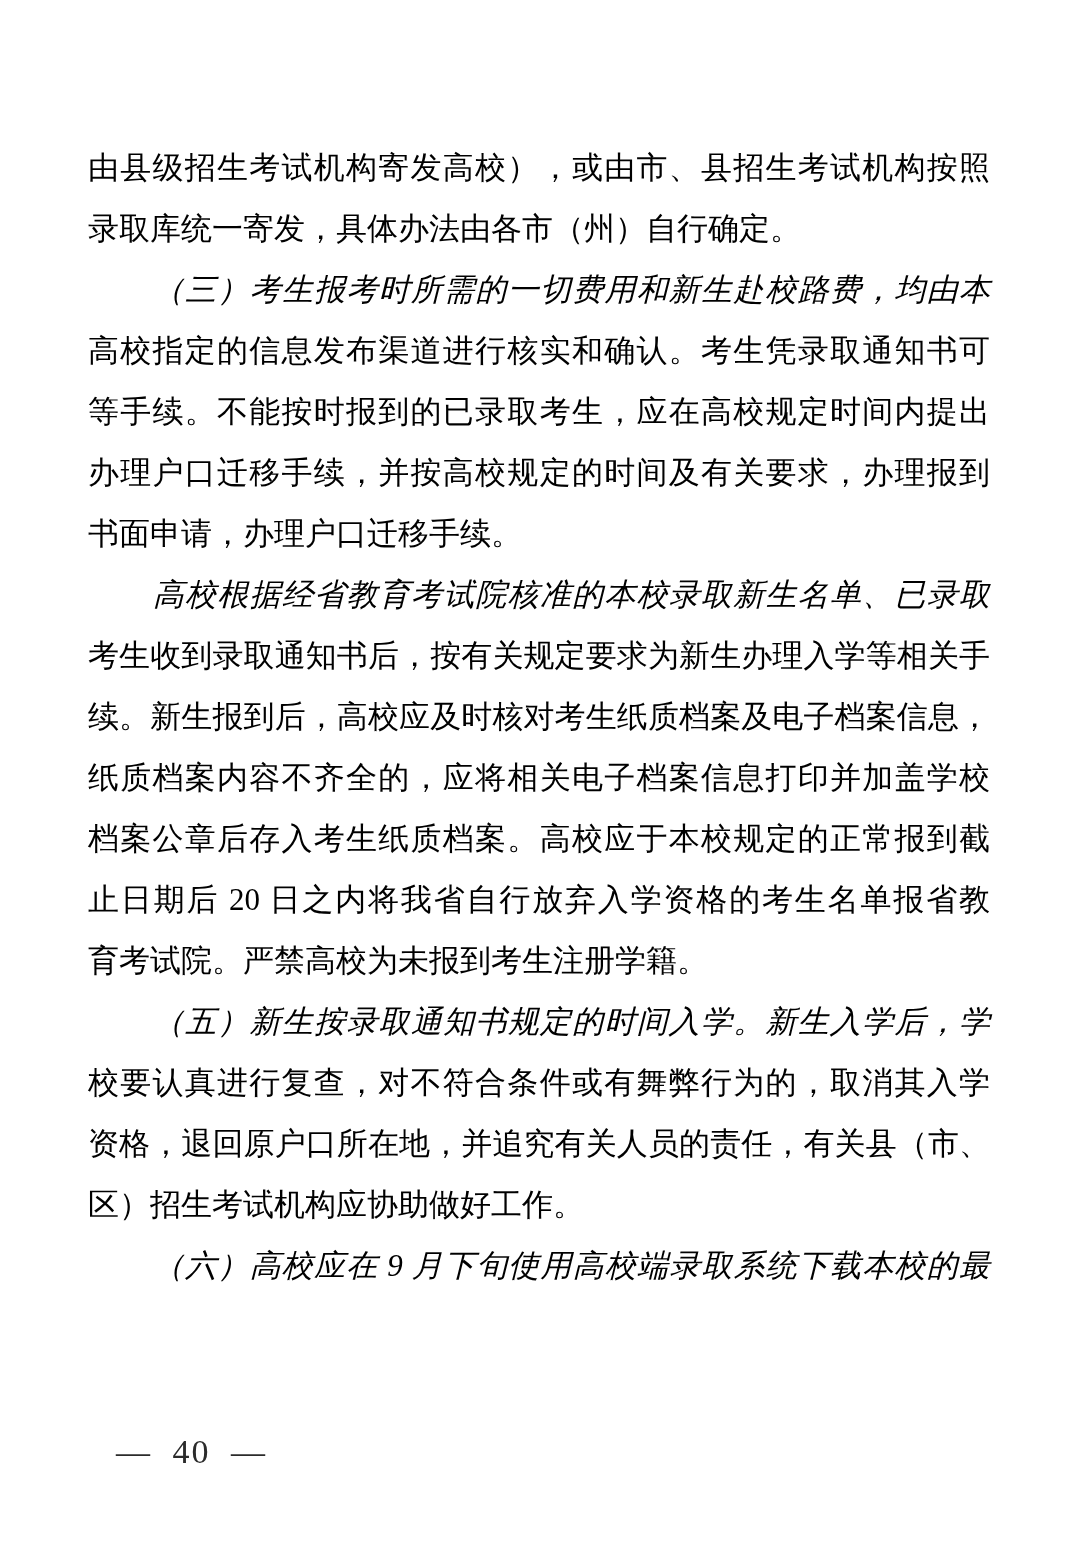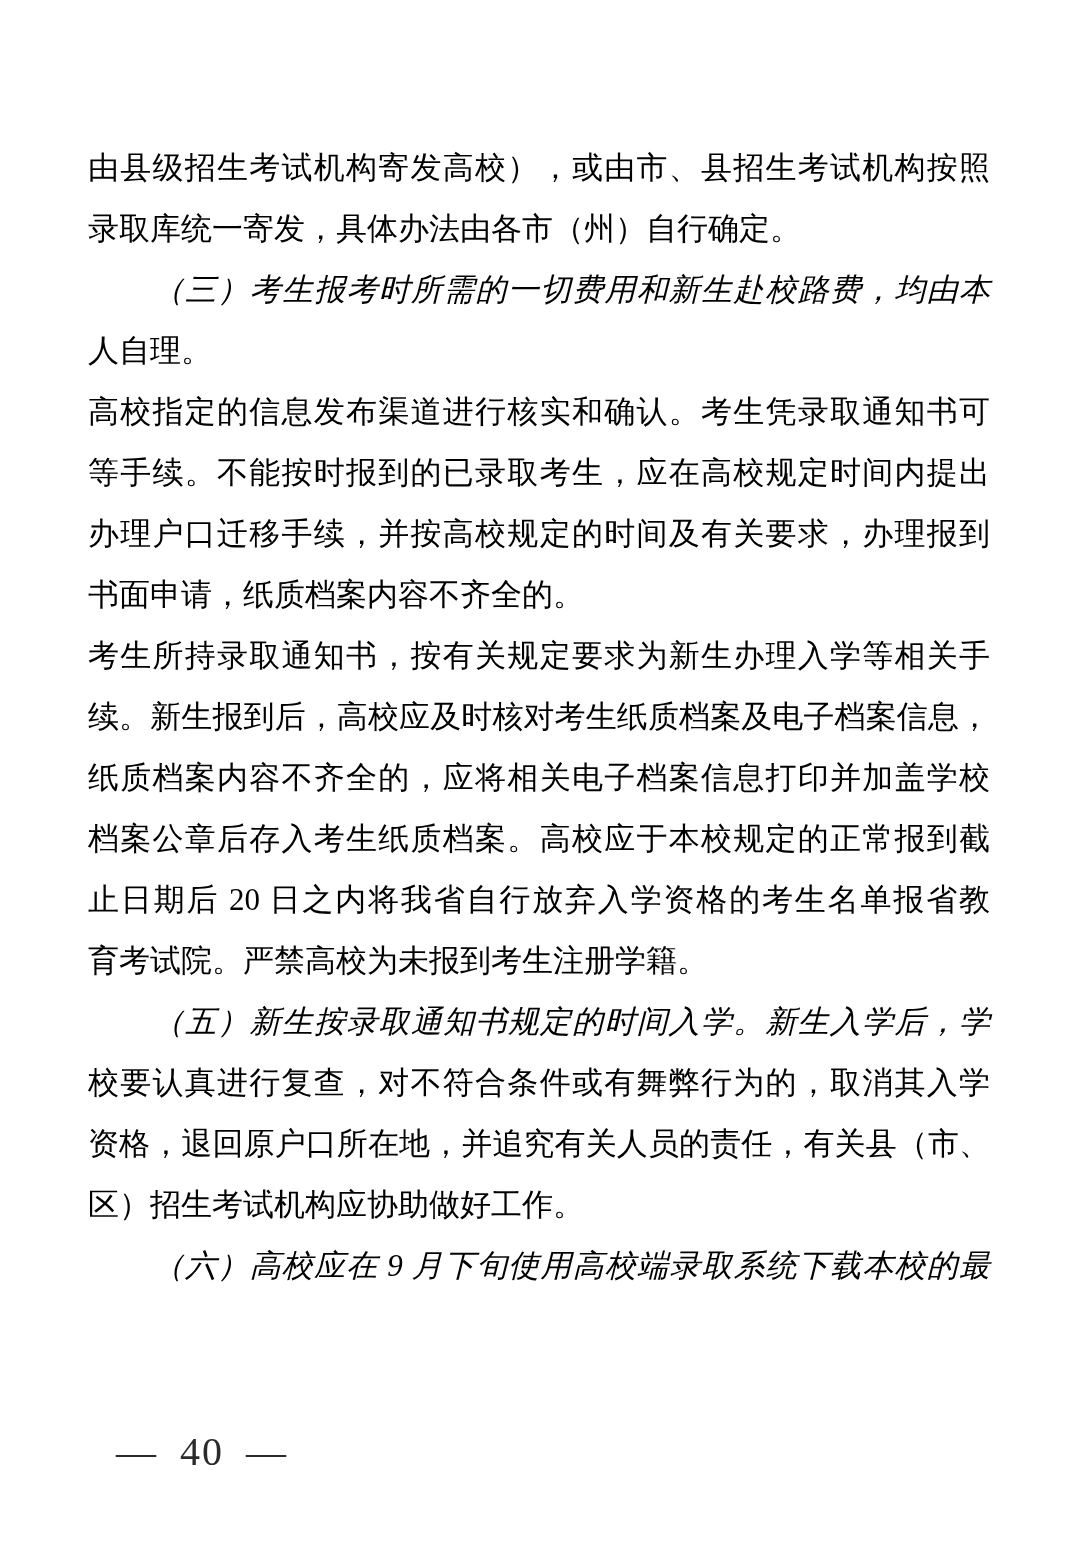--- a/index.html
+++ b/index.html
@@ -44,42 +44,42 @@
   }
   
   .line.i {
     text-indent: 2.1em;
     font-style: italic;
   }
   .footer {
     position: absolute;
     left: 116px;
     top: 1427px;
-    font-size: 40px;
+    font-size: 34px;
     line-height: 50px;
     color: #2b2b2b;
     letter-spacing: 2px;
     word-spacing: 10px;
   }
 </style>
 </head>
 <body>
 
 <div class="page">
 
   <div class="doc-body">
     <div class="line j">由县级招生考试机构寄发高校），或由市、县招生考试机构按照</div>
     <div class="line e">录取库统一寄发，具体办法由各市（州）自行确定。</div>
     <div class="line i j">（三）考生报考时所需的一切费用和新生赴校路费，均由本</div>
-    <div class="line e">人自理。</div>
     <div class="line j">高校指定的信息发布渠道进行核实和确认。考生凭录取通知书可</div>
     <div class="line j">等手续。不能按时报到的已录取考生，应在高校规定时间内提出</div>
     <div class="line j">办理户口迁移手续，并按高校规定的时间及有关要求，办理报到</div>
-    <div class="line e">书面申请，纸质档案内容不齐全的。</div>
-    <div class="line j">考生所持录取通知书，按有关规定要求为新生办理入学等相关手</div>
+    <div class="line e">书面申请，办理户口迁移手续。</div>
+    <div class="line i j">高校根据经省教育考试院核准的本校录取新生名单、已录取</div>
+    <div class="line j">考生收到录取通知书后，按有关规定要求为新生办理入学等相关手</div>
     <div class="line j">续。新生报到后，高校应及时核对考生纸质档案及电子档案信息，</div>
     <div class="line j">纸质档案内容不齐全的，应将相关电子档案信息打印并加盖学校</div>
     <div class="line j">档案公章后存入考生纸质档案。高校应于本校规定的正常报到截</div>
     <div class="line j">止日期后 20 日之内将我省自行放弃入学资格的考生名单报省教</div>
     <div class="line e">育考试院。严禁高校为未报到考生注册学籍。</div>
     <div class="line i j">（五）新生按录取通知书规定的时间入学。新生入学后，学</div>
     <div class="line j">校要认真进行复查，对不符合条件或有舞弊行为的，取消其入学</div>
     <div class="line j">资格，退回原户口所在地，并追究有关人员的责任，有关县（市、</div>
     <div class="line e">区）招生考试机构应协助做好工作。</div>
     <div class="line i j">（六）高校应在 9 月下旬使用高校端录取系统下载本校的最</div>

